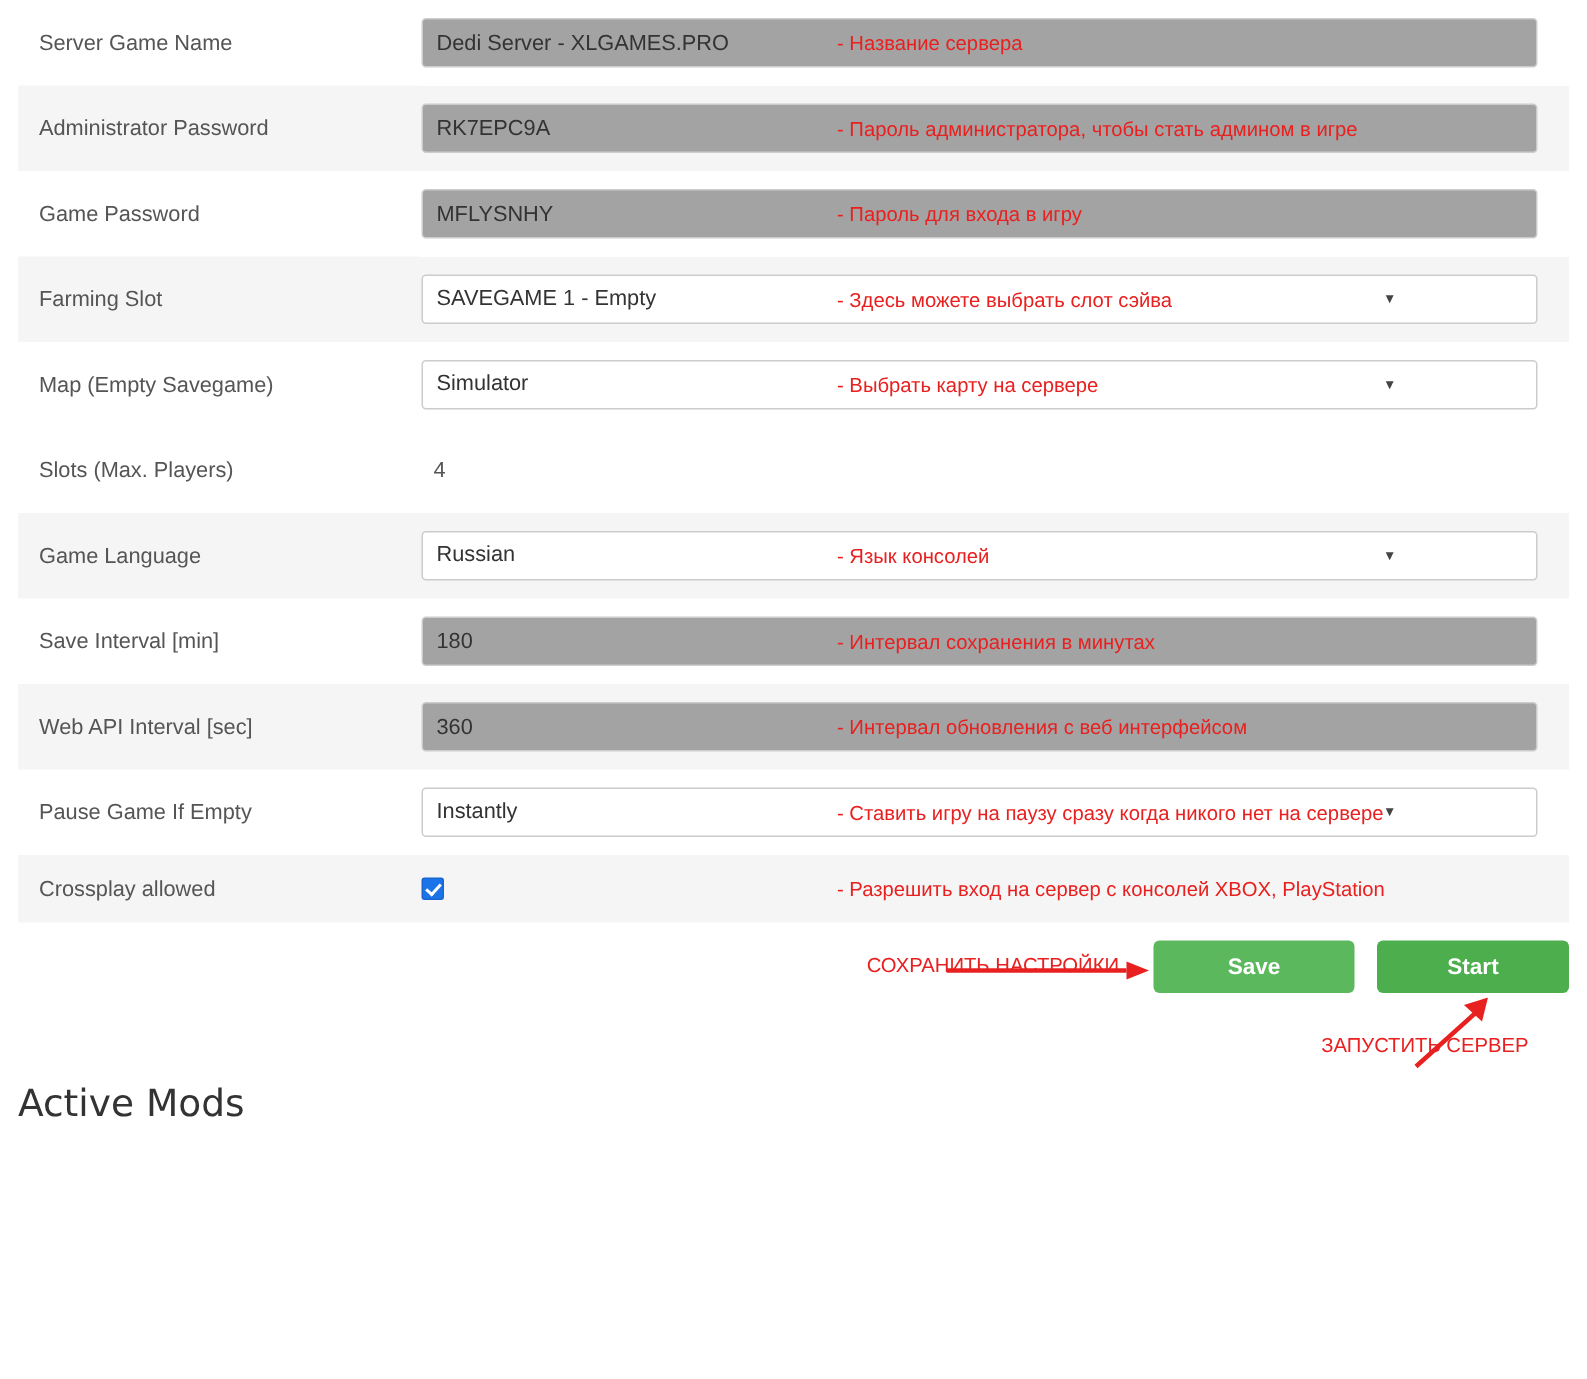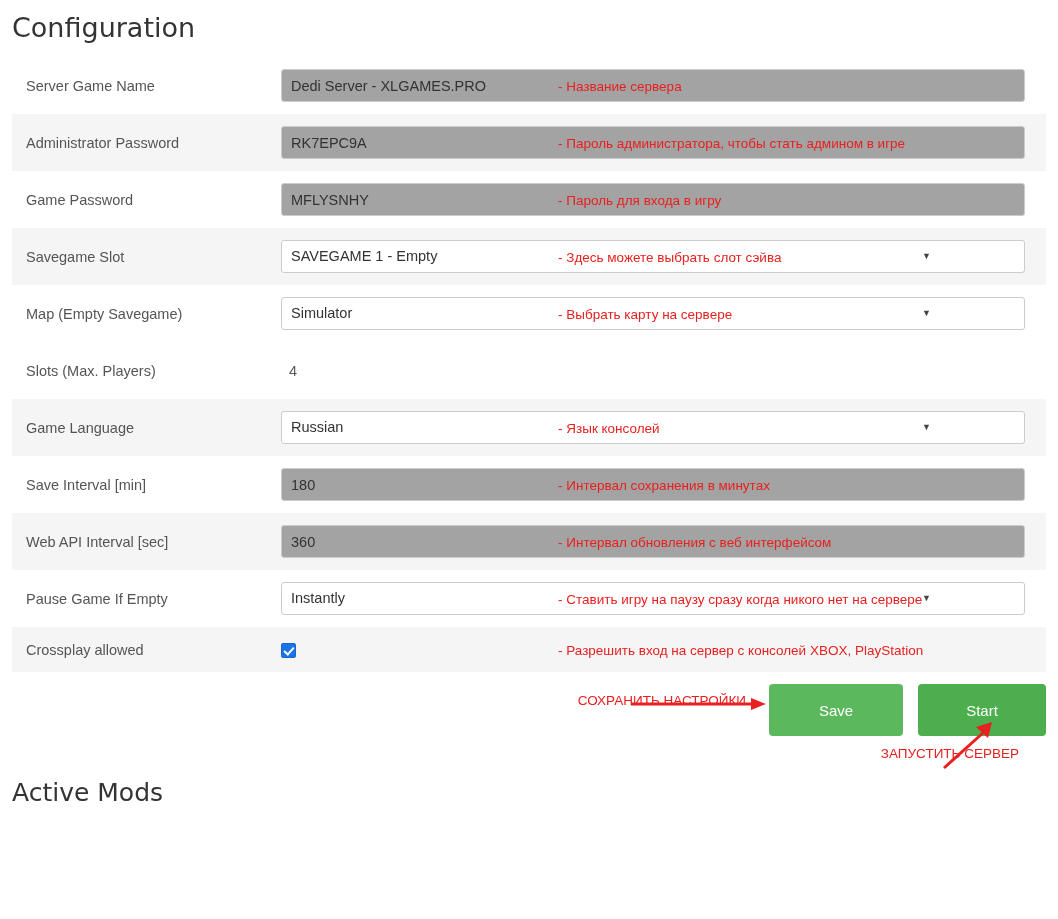--- a/index.html
+++ b/index.html
@@ -111,26 +111,26 @@
 
   .buttons-row {
     position: relative;
     height: 52px;
     width: 1034px;
     margin-top: 8px;
   }
   .btn {
     position: absolute;
     top: 4px;
-    height: 52px;
+    height: 35px;
     border-radius: 4px;
     border: none;
     color: #ffffff;
     font-size: 15px;
-    font-weight: normal;
+    font-weight: bold;
     font-family: "Liberation Sans", sans-serif;
     cursor: pointer;
   }
   .btn-save { right: 143px; width: 134px; background: #5cb85c; }
   .btn-start { right: 0px; width: 128px; background: #4cae4c; }
 
   .save-note {
     position: absolute;
     right: 300px;
     top: 13px;
@@ -157,21 +157,20 @@
     color: #333333;
     margin: 46px 0 10px 0;
     font-family: "DejaVu Sans", sans-serif;
   }
 </style>
 </head>
 <body>
 
 <div class="page">
 
-  <h1 class="section-title">Configuration</h1>
 
   <table class="config-table">
     <tbody>
 
       <tr>
         <td class="label">Server Game Name</td>
         <td class="field">
           <input class="inp" type="text" value="Dedi Server - XLGAMES.PRO" style="">
           <span class="note n1">- Название сервера</span>
         </td>
@@ -187,21 +186,21 @@
 
       <tr>
         <td class="label">Game Password</td>
         <td class="field">
           <input class="inp" type="text" value="MFLYSNHY" style="">
           <span class="note" style="left:278px">- Пароль для входа в игру</span>
         </td>
       </tr>
 
       <tr class="alt">
-        <td class="label">Savegame Slot</td>
+        <td class="label">Farming Slot</td>
         <td class="field">
           <div class="sel-wrap">
             <div class="sel">SAVEGAME 1 - Empty</div>
             <span class="sel-arrow">▼</span>
           </div>
           <span class="note" style="left:278px">- Здесь можете выбрать слот сэйва</span>
         </td>
       </tr>
 
       <tr>

